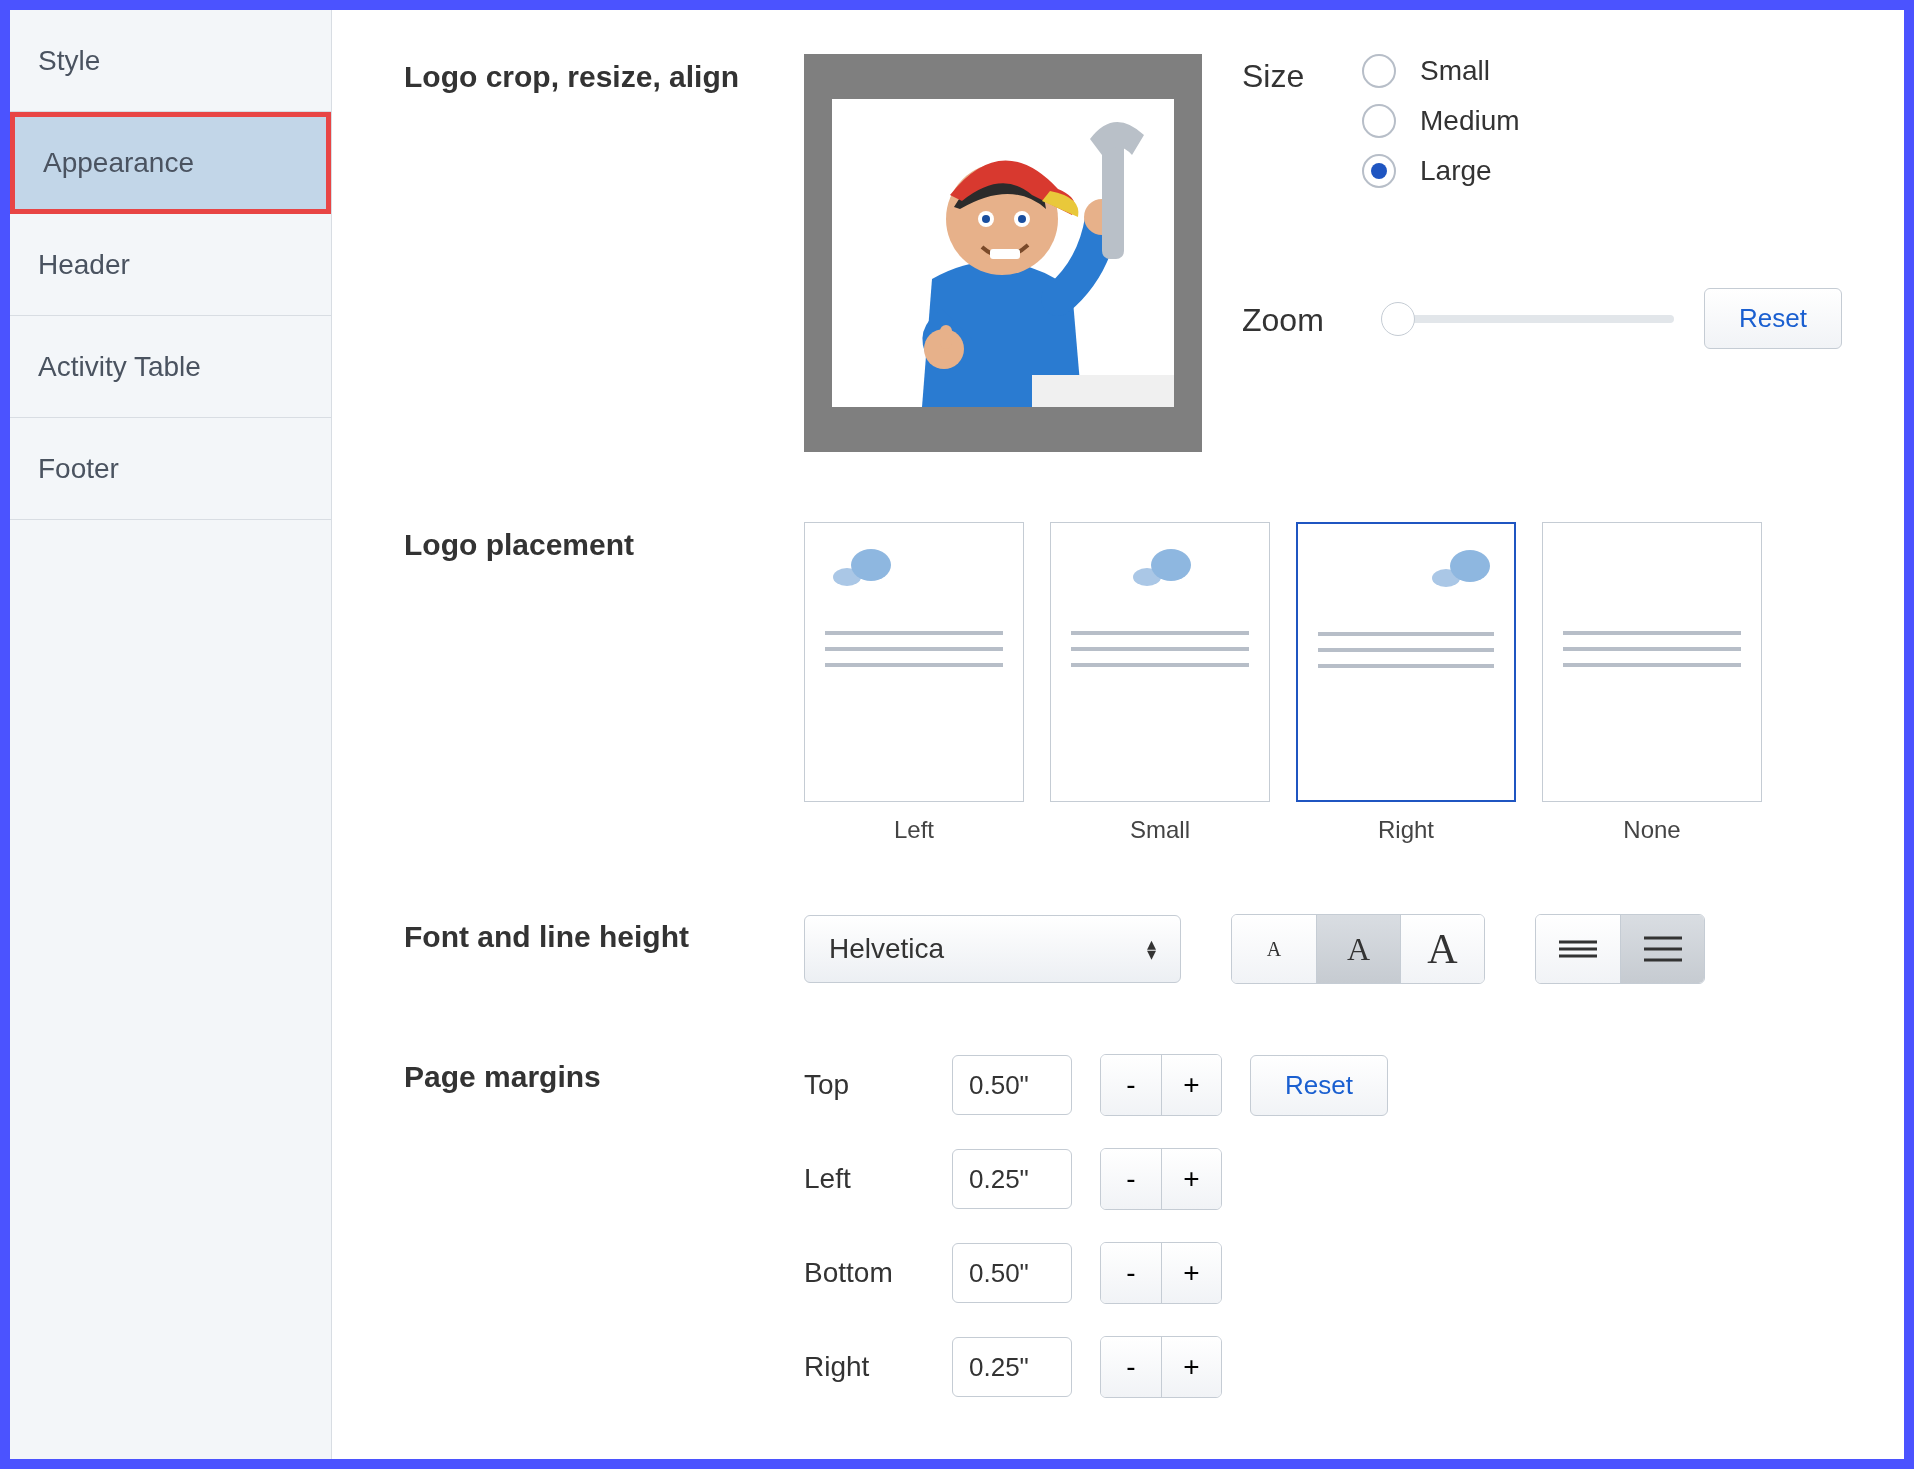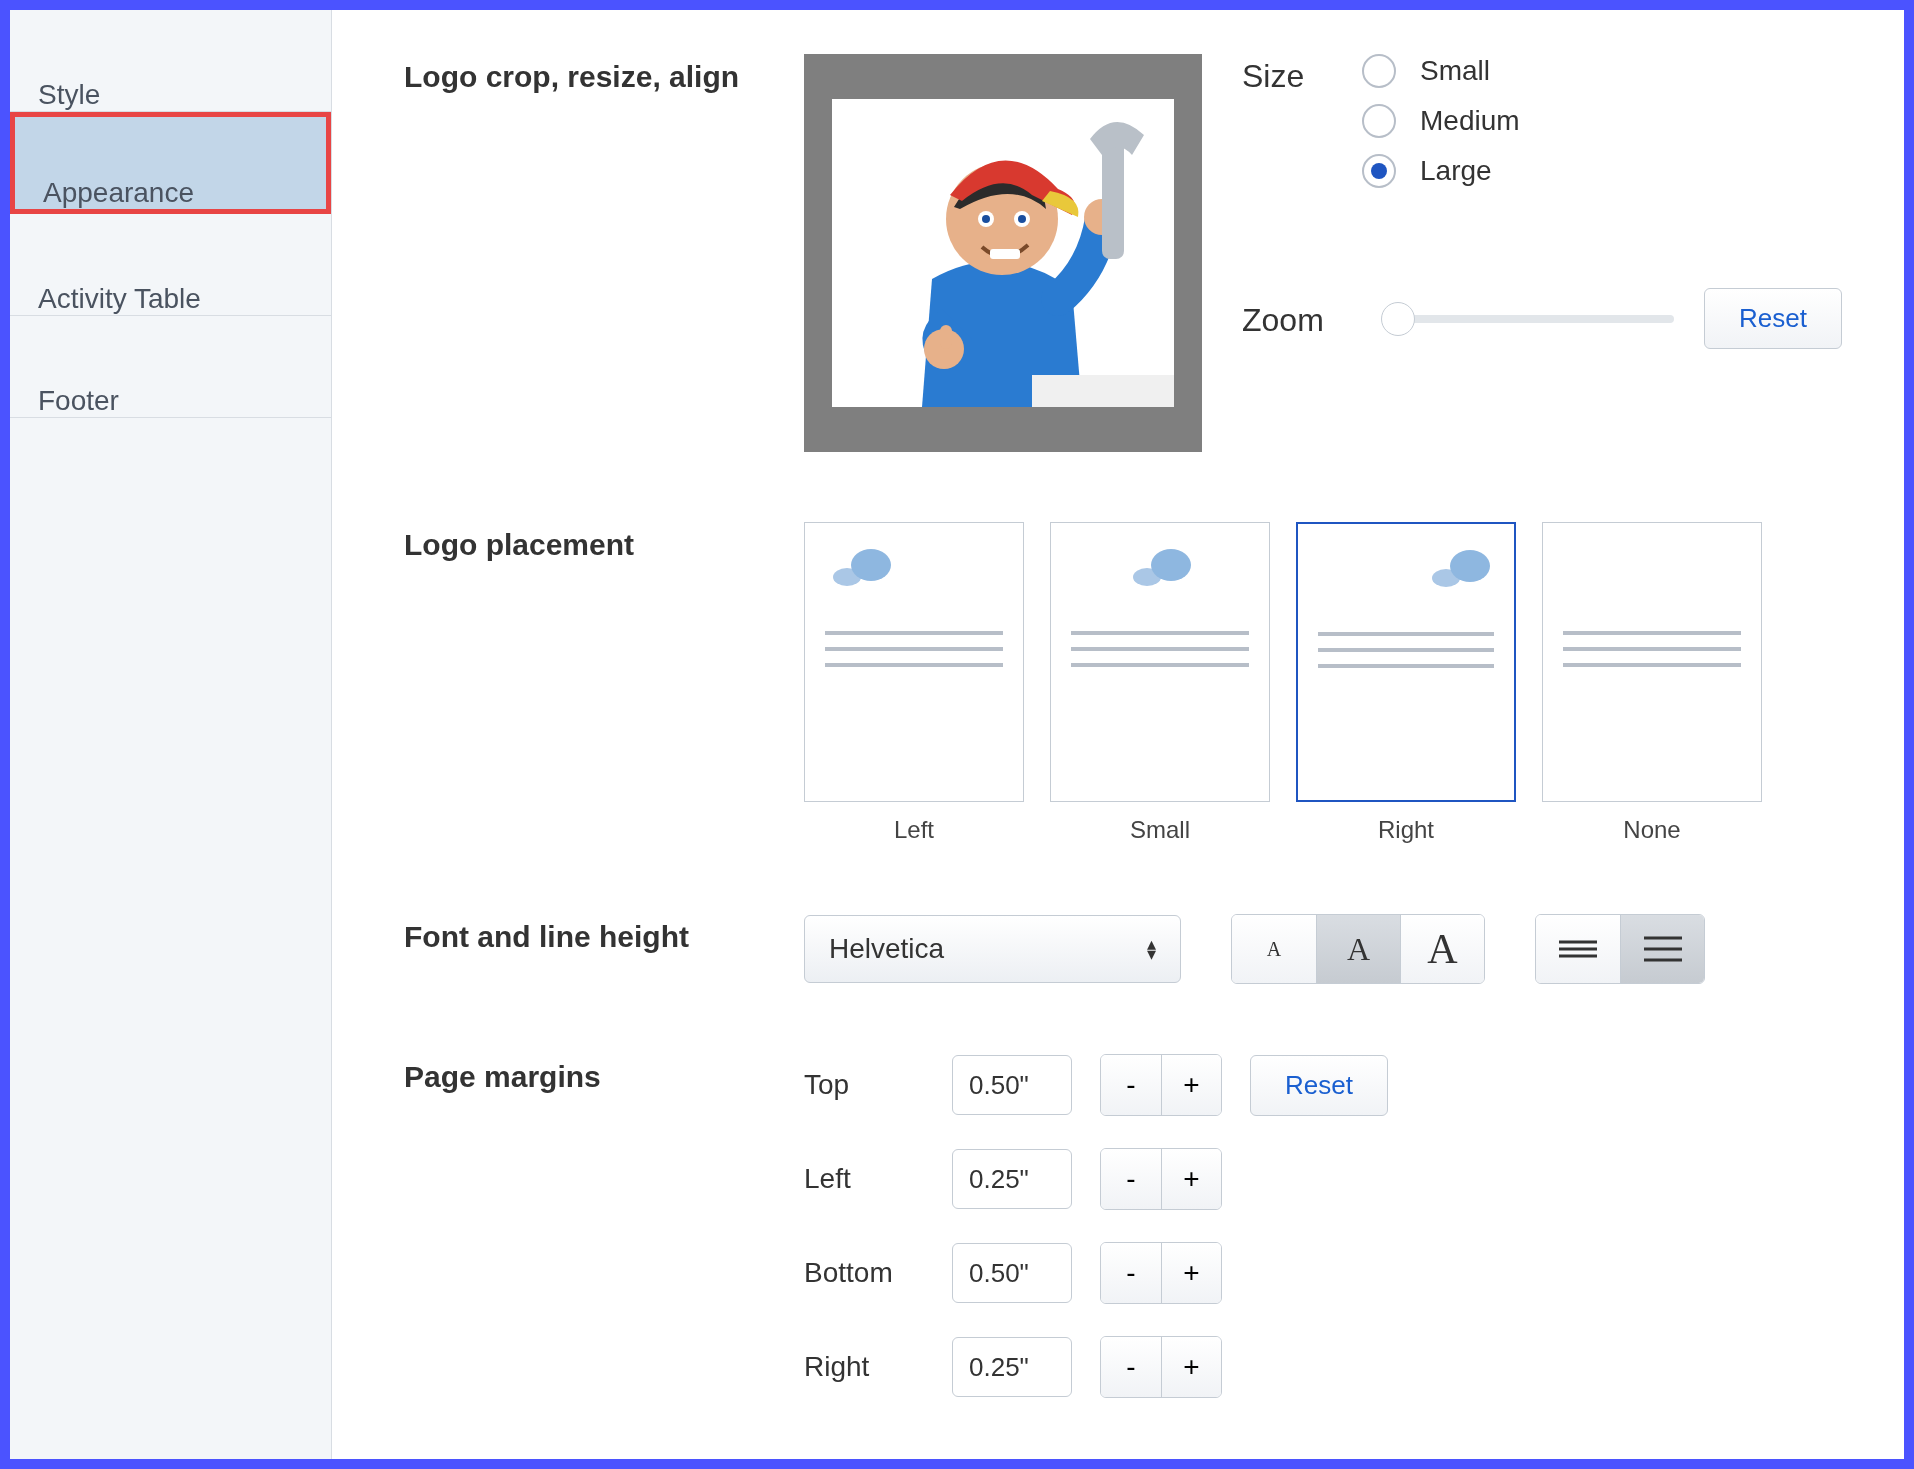--- a/index.html
+++ b/index.html
@@ -20,21 +20,21 @@
 
   
   .sidebar {
     width: 322px;
     background: #f3f6f9;
     border-right: 1px solid #d8dde3;
   }
   .sidebar-item {
     height: 102px;
     display: flex;
-    align-items: flex-end;
+    align-items: center;
     padding: 0 28px;
     font-size: 28px;
     color: #4a5360;
     border-bottom: 1px solid #d8dde3;
     cursor: pointer;
   }
   .sidebar-item.active {
     background: #c2d6e8;
     border: 5px solid #e84545;
   }
@@ -179,20 +179,23 @@
 <body>
 
 <div class="frame">
 
   <div class="sidebar">
     <div class="sidebar-item">
       <span>Style</span>
     </div>
     <div class="sidebar-item active">
       <span>Appearance</span>
+    </div>
+    <div class="sidebar-item">
+      <span>Header</span>
     </div>
     <div class="sidebar-item">
       <span>Activity Table</span>
     </div>
     <div class="sidebar-item">
       <span>Footer</span>
     </div>
   </div>
 
   <div class="main">

